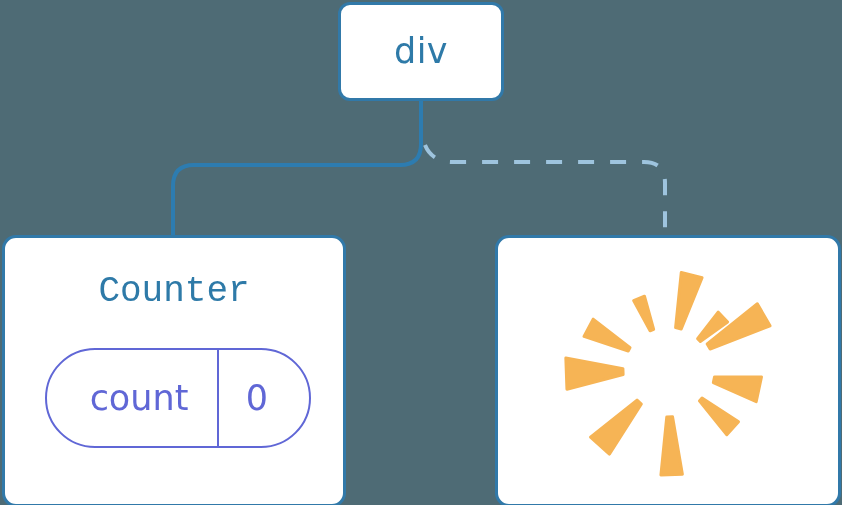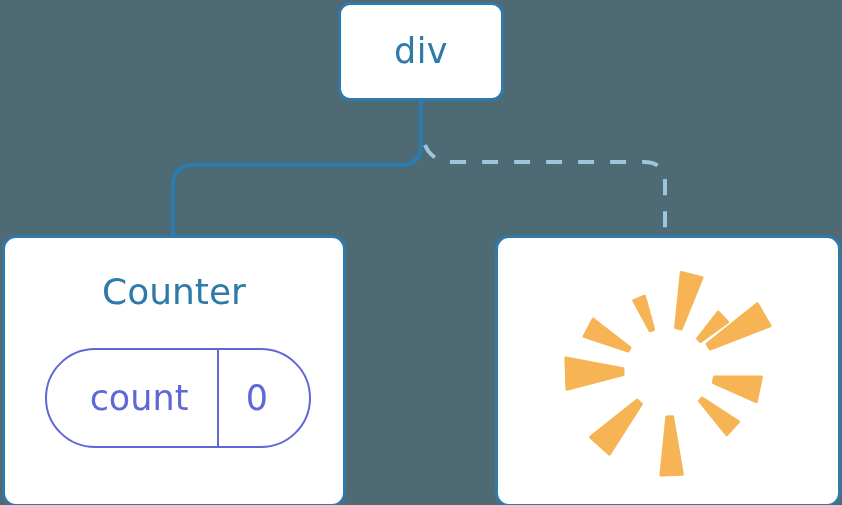--- a/index.html
+++ b/index.html
@@ -139,21 +139,21 @@
     <path id="wire-solid" d="M 421 101 L 421 144 Q 421 165 400 165 L 194 165 Q 173 165 173 186 L 173 237" fill="none" stroke="#2d7cb0" stroke-width="4" stroke-linecap="round"></path>
 
     <path id="wire-dashed" d="M 425 145 Q 432 162 453 162 L 644 162 Q 665 162 665 183 L 665 237" fill="none" stroke="#9ec4de" stroke-width="4" stroke-linecap="butt" stroke-dasharray="16 16"></path>
   </svg>
 
   <div class="node-box" id="node-div" style="border-color: rgb(49, 121, 169); background: rgb(255, 255, 255); left: 338px; top: 2px; width: 166px; height: 99px;">
     <span class="node-title-root" style="color: rgb(46, 122, 168);">div</span>
   </div>
 
   <div class="node-box" id="node-counter" style="border-color: rgb(49, 121, 169); background: rgb(255, 255, 255); left: 2px; top: 235px; width: 344px; height: 272px;">
-    <div class="node-title" style="color: rgb(46, 122, 168);">Counter</div>
+    <div class="node-title" style="color: rgb(46, 122, 168); font-family: Liberation Mono, monospace;">Counter</div>
 
     <div class="state-pill" style="border-color: rgb(96, 103, 214);">
       <div class="pill-key" style="border-right-color: rgb(96, 103, 214); color: rgb(96, 103, 214);">count</div>
       <div class="pill-value" style="color: rgb(96, 103, 214);">0</div>
     </div>
   </div>
 
   <div class="node-box" id="node-sparkle" style="border-color: rgb(49, 121, 169); background: rgb(255, 255, 255); left: 495px; top: 235px; width: 346px; height: 272px;">
     <svg id="sparkle-svg" viewBox="0 0 346 272" xmlns="http://www.w3.org/2000/svg">
         <polygon points="186.56,93.03 207.87,40.63 186.52,35.31 180.73,91.58" fill="#f6b455" stroke="#f6b455" stroke-width="3" stroke-linejoin="round"></polygon>

